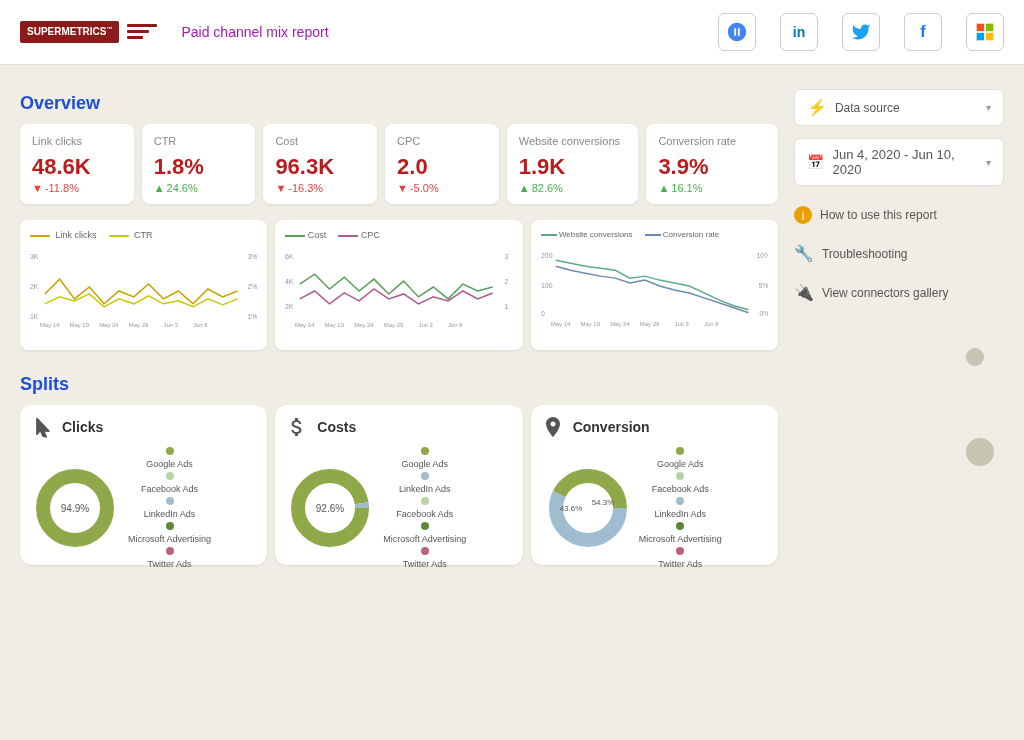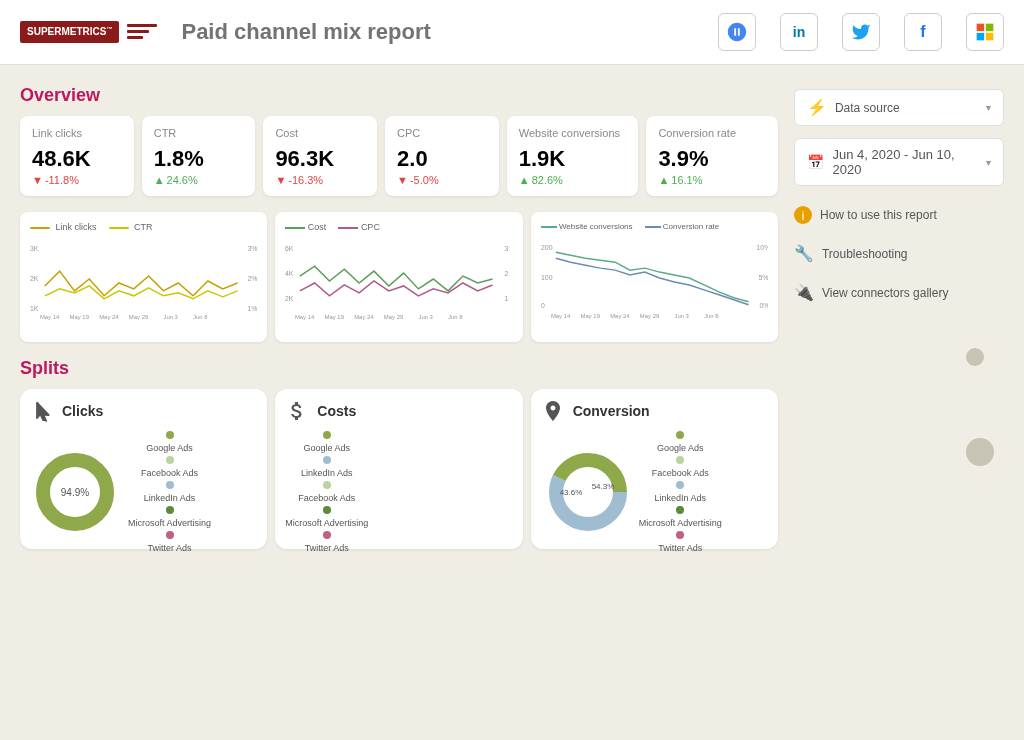--- a/index.html
+++ b/index.html
@@ -34,23 +34,23 @@
     .logo-line {
       height: 3px;
       background: #8B1A1A;
       border-radius: 1px;
     }
     .logo-line:nth-child(1) { width: 30px; }
     .logo-line:nth-child(2) { width: 22px; }
     .logo-line:nth-child(3) { width: 16px; }
 
     .header-title {
-      font-size: 22px;
-      color: #737373;
-      font-weight: 700;
+      font-size: 14px;
+      color: #a21caf;
+      font-weight: 400;
       flex: 1;
     }
     .header-icons {
       display: flex;
       gap: 24px;
       align-items: center;
     }
     .header-icon-btn {
       width: 38px;
       height: 38px;
@@ -83,22 +83,23 @@
       display: flex;
       flex-direction: column;
       gap: 12px;
       padding-top: 4px;
     }
 
     
     .section-title {
       font-size: 18px;
       font-weight: bold;
-      color: #be185d;
+      color: #1d4ed8;
       margin-bottom: 10px;
+      margin-top: 8px;
     }
 
     
     .overview-cards {
       display: flex;
       gap: 8px;
       flex-wrap: nowrap;
     }
     .metric-card {
       background: white;
@@ -113,21 +114,21 @@
     }
     .metric-label {
       font-size: 11px;
       color: #888;
       margin-bottom: 6px;
       line-height: 1.3;
     }
     .metric-value {
       font-size: 22px;
       font-weight: bold;
-      color: #000000;
+      color: #b91c1c;
       margin-bottom: 2px;
     }
     .metric-change {
       font-size: 11px;
       display: flex;
       align-items: center;
       gap: 2px;
     }
     .change-down { color: #e04444; }
     .change-up { color: #4caf50; }
@@ -504,20 +505,30 @@
         </div>
 
         <div class="split-card">
           <div class="split-header">
             <svg width="24" height="24" viewBox="0 0 24 24" fill="#555">
               <path d="M11.8 10.9c-2.27-.59-3-1.2-3-2.15 0-1.09 1.01-1.85 2.7-1.85 1.78 0 2.44.85 2.5 2.1h2.21c-.07-1.72-1.12-3.3-3.21-3.81V3h-3v2.16c-1.94.42-3.5 1.68-3.5 3.61 0 2.31 1.91 3.46 4.7 4.13 2.5.6 3 1.48 3 2.41 0 .69-.49 1.79-2.7 1.79-2.06 0-2.87-.92-2.98-2.1h-2.2c.12 2.19 1.76 3.42 3.68 3.83V21h3v-2.15c1.95-.37 3.5-1.5 3.5-3.55 0-2.84-2.43-3.81-4.7-4.4z"></path>
             </svg>
             <span class="split-title">Costs</span>
           </div>
           <div class="split-content">
+            <div class="donut-container">
+              <svg width="90" height="90" viewBox="0 0 90 90">
+                <circle cx="45" cy="45" r="32" fill="none" stroke="#8fa84a" stroke-width="14" stroke-dasharray="196 17" stroke-dashoffset="0"></circle>
+                <circle cx="45" cy="45" r="32" fill="none" stroke="#9fbcd0" stroke-width="14" stroke-dasharray="6 207" stroke-dashoffset="-196"></circle>
+                <circle cx="45" cy="45" r="32" fill="none" stroke="#b8d4a0" stroke-width="14" stroke-dasharray="5 208" stroke-dashoffset="-202"></circle>
+                <circle cx="45" cy="45" r="32" fill="none" stroke="#5a8a3a" stroke-width="14" stroke-dasharray="3 210" stroke-dashoffset="-207"></circle>
+                <circle cx="45" cy="45" r="32" fill="none" stroke="#c06080" stroke-width="14" stroke-dasharray="2 211" stroke-dashoffset="-210"></circle>
+                <text x="45" y="49" text-anchor="middle" font-size="10" fill="#555">92.6%</text>
+              </svg>
+            </div>
             <div class="split-legend">
               <div class="split-legend-item">
                 <div class="split-legend-dot" style="background:#8fa84a;"></div>
                 <span>Google Ads</span>
               </div>
               <div class="split-legend-item">
                 <div class="split-legend-dot" style="background:#9fbcd0;"></div>
                 <span>LinkedIn Ads</span>
               </div>
               <div class="split-legend-item">

